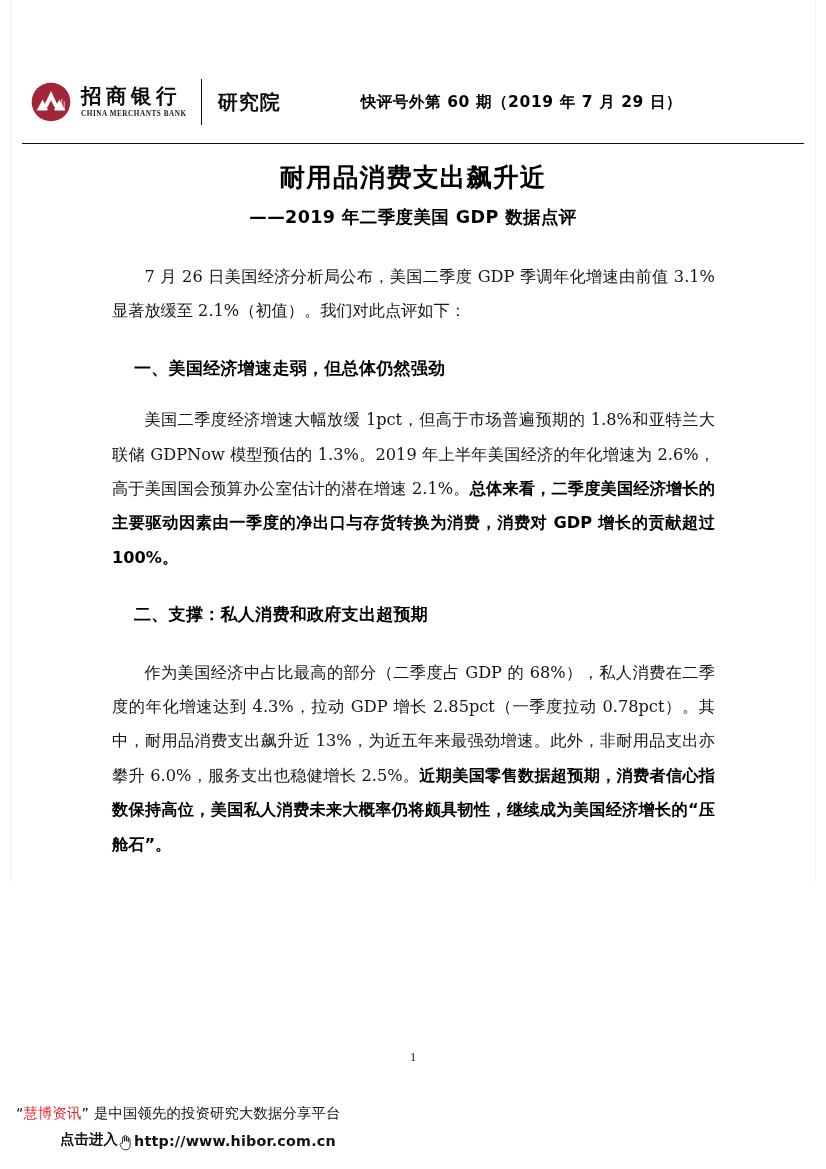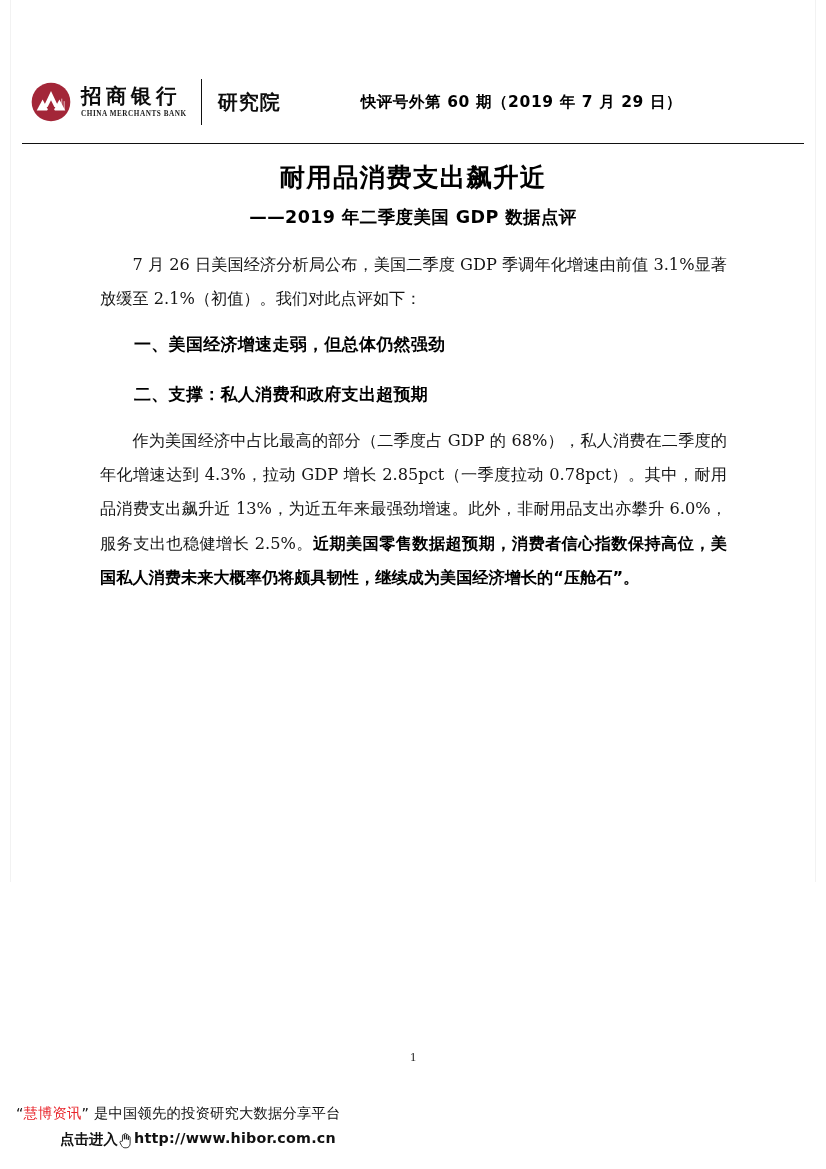--- a/index.html
+++ b/index.html
@@ -137,21 +137,21 @@
   }
 
   
   .body-col {
     position: absolute;
     left: 100px;
     top: 248px;
     width: 627px;
   }
   p.para {
-    margin: 0;
+    margin: 12px;
     font-family: "DejaVu Serif", "Liberation Serif", serif;
     font-size: 16.2px;
     line-height: 34.4px;
     text-align: justify;
     text-justify: inter-ideograph;
     text-indent: 2em;
     color: #151515;
   }
   p.para b {
     font-family: "DejaVu Sans", "Liberation Sans", sans-serif;
@@ -200,21 +200,21 @@
   .wm-brand { color: #e8232a; }
   .wm-line2 {
     margin-top: 7px;
     padding-left: 44px;
     font-size: 14.3px;
     font-weight: bold;
     color: #111;
     letter-spacing: 0.2px;
     white-space: nowrap;
     display: flex;
-    align-items: flex-start;
+    align-items: flex-end;
   }
   .cursor-icon {
     display: inline-block;
     width: 15px;
     height: 17px;
     margin: 0 1px 0 0;
     position: relative;
     top: 2px;
     flex: 0 0 auto;
   }
@@ -266,20 +266,21 @@
   <div class="body-col">
 
     <p class="para">7 月 26 日美国经济分析局公布，美国二季度 GDP 季调年化增速由前值 3.1%显著放缓至 2.1%（初值）。我们对此点评如下：</p>
 
     <div class="gap-md"></div>
 
     <h2 class="section">一、美国经济增速走弱，但总体仍然强劲</h2>
 
     <div class="gap-sm"></div>
 
+    <p class="para"><span>美国二季度经济增速大幅放缓 1pct，但高于市场普遍预期的 1.8%和亚特兰大联储 GDPNow 模型预估的 1.3%。2019 年上半年美国经济的年化增速为 2.6%，高于美国国会预算办公室估计的潜在增速 2.1%。</span><b>总体来看，二季度美国经济增长的主要驱动因素由一季度的净出口与存货转换为消费，消费对 GDP 增长的贡献超过 100%。</b></p>
 
     <div class="gap-md"></div>
 
     <h2 class="section">二、支撑：私人消费和政府支出超预期</h2>
 
     <div class="gap-sm"></div>
 
 
     <div class="gap-sm"></div>
 

